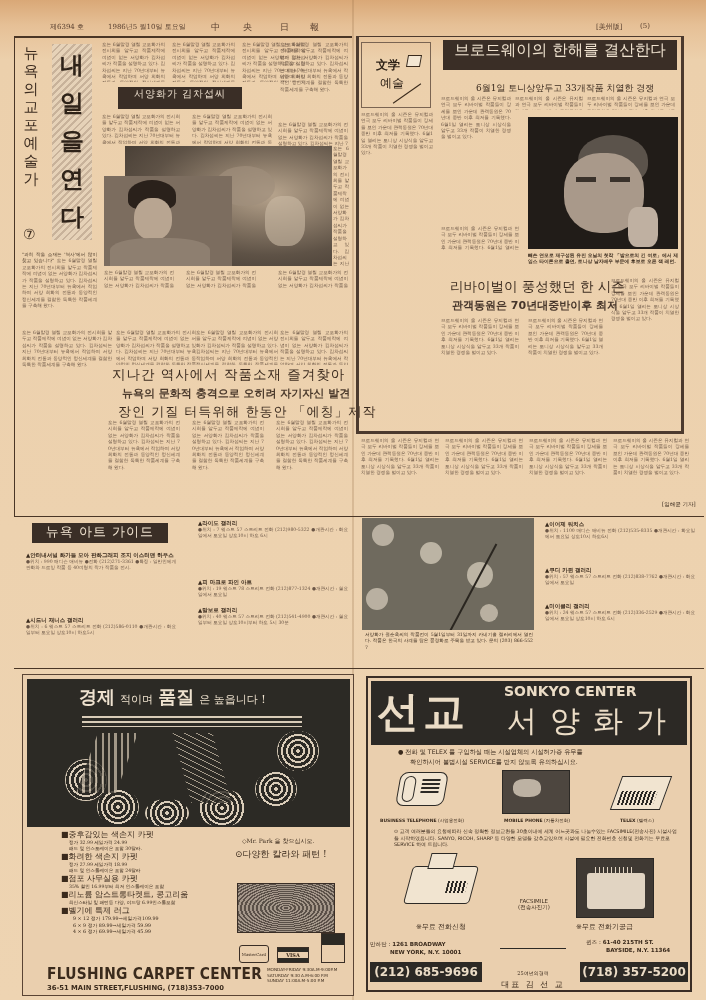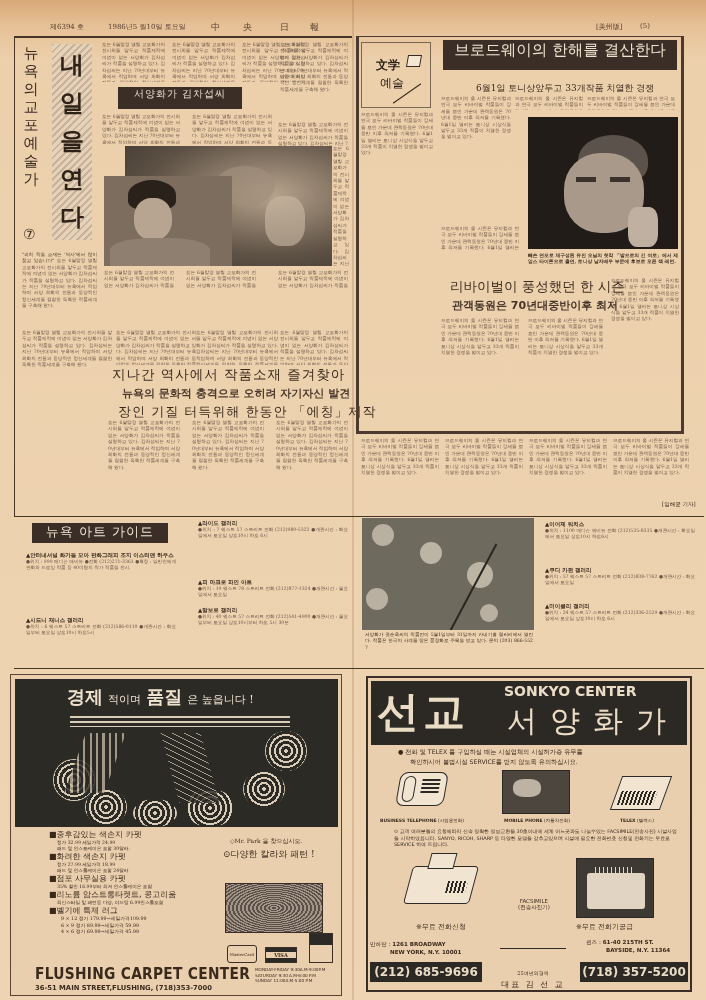--- a/index.html
+++ b/index.html
@@ -201,21 +201,21 @@
     <div style="font-size:5.5px;font-weight:bold;line-height:7px;color:#3a2a1c">▲쿠디 카뮌 갤러리</div>
     <div class="txt" style="position:static;height:22px;width:150px">●위치 : 57 웨스트 57 스트리트 전화 (212)838-7762 ●개관시간 : 화요일에서 토요일</div>
   </div>
   <div style="position:absolute;left:545px;top:603px;width:150px;">
     <div style="font-size:5.5px;font-weight:bold;line-height:7px;color:#3a2a1c">▲미이클리 갤러리</div>
     <div class="txt" style="position:static;height:50px;width:150px">●위치 : 24 웨스트 57 스트리트 전화 (212)336-2529 ●개관시간 : 화요일에서 토요일 상오10시 하오 6시</div>
   </div>
 
   <div class="rule" style="left:14px;top:668px;width:690px;height:1px"></div>
 
-  <div class="box" style="left:10px;top:674px;width:332px;height:322px;border:1px solid #5a4434;background:#eacfae">
+  <div class="box" style="left:22px;top:674px;width:332px;height:322px;border:1px solid #5a4434;background:#eacfae">
     <div class="ad-black" style="left:4px;top:4px;width:323px;height:148px;background:#2c2a25">
       <div style="position:absolute;left:52px;top:6px;white-space:nowrap;color:#efe2cf;">
         <span style="font-size:18px;font-weight:bold;font-family:'DejaVu Sans',sans-serif">경제</span>
         <span style="font-size:11px">적이며</span>
         <span style="font-size:18px;font-weight:bold;font-family:'DejaVu Sans',sans-serif">품질</span>
         <span style="font-size:11px">은 높읍니다 !</span>
       </div>
       <div style="position:absolute;left:55px;top:37px;width:220px;height:2px;background:#d9ccb8"></div>
       <div style="position:absolute;left:55px;top:42px;width:220px;height:1.5px;background:#d9ccb8"></div>
       <div style="position:absolute;left:55px;top:47px;width:220px;height:1px;background:#d9ccb8"></div>

